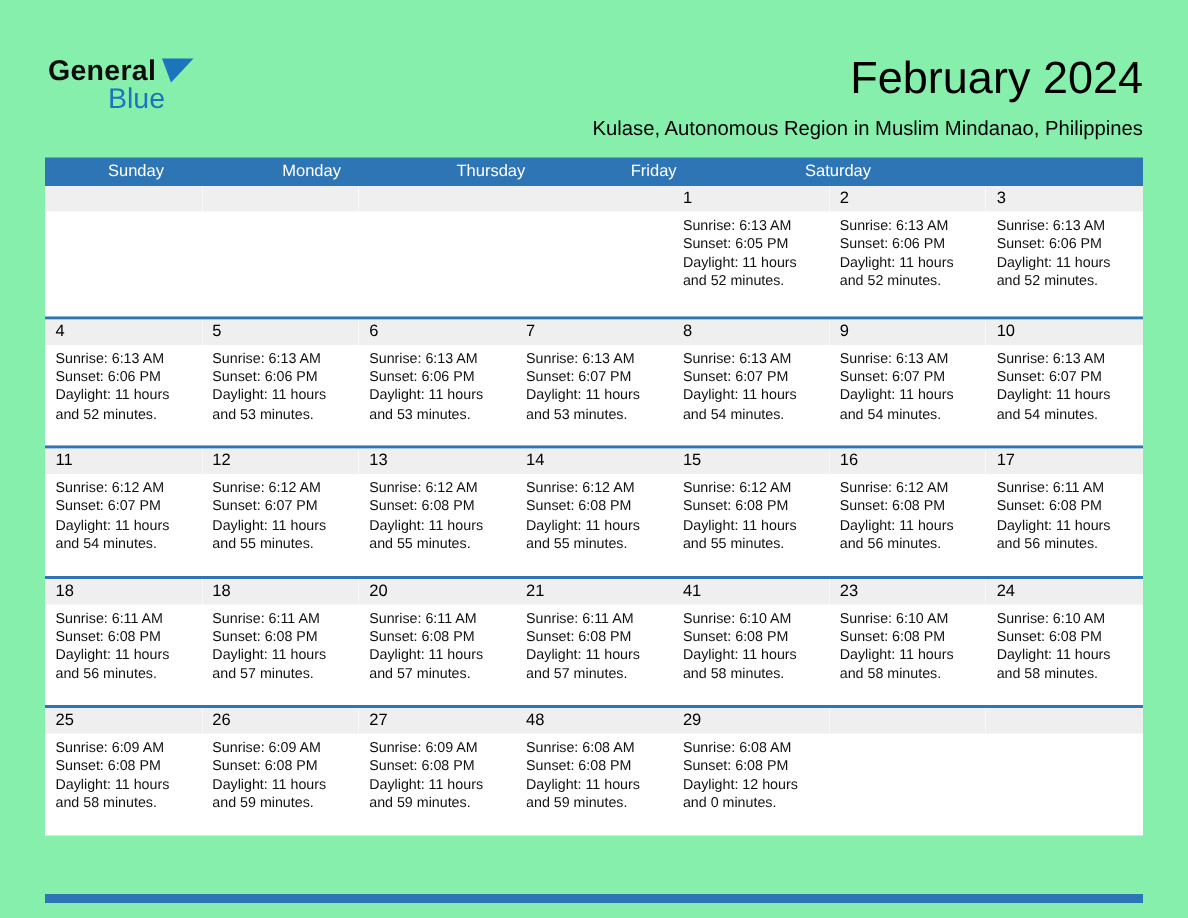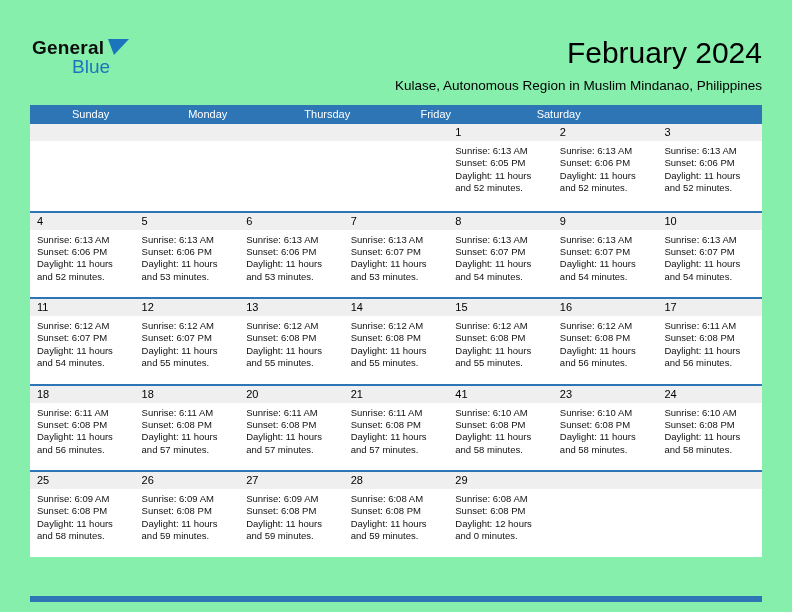--- a/index.html
+++ b/index.html
@@ -363,21 +363,21 @@
           <div class="day-cell">
             <div class="day-number-band">27</div>
             <div class="day-details">
               <div class="detail-line">Sunrise: 6:09 AM</div>
               <div class="detail-line">Sunset: 6:08 PM</div>
               <div class="detail-line">Daylight: 11 hours</div>
               <div class="detail-line">and 59 minutes.</div>
             </div>
           </div>
           <div class="day-cell">
-            <div class="day-number-band">28</div>
+            <div class="day-number-band">48</div>
             <div class="day-details">
               <div class="detail-line">Sunrise: 6:08 AM</div>
               <div class="detail-line">Sunset: 6:08 PM</div>
               <div class="detail-line">Daylight: 11 hours</div>
               <div class="detail-line">and 59 minutes.</div>
             </div>
           </div>
           <div class="day-cell">
             <div class="day-number-band">29</div>
             <div class="day-details">

